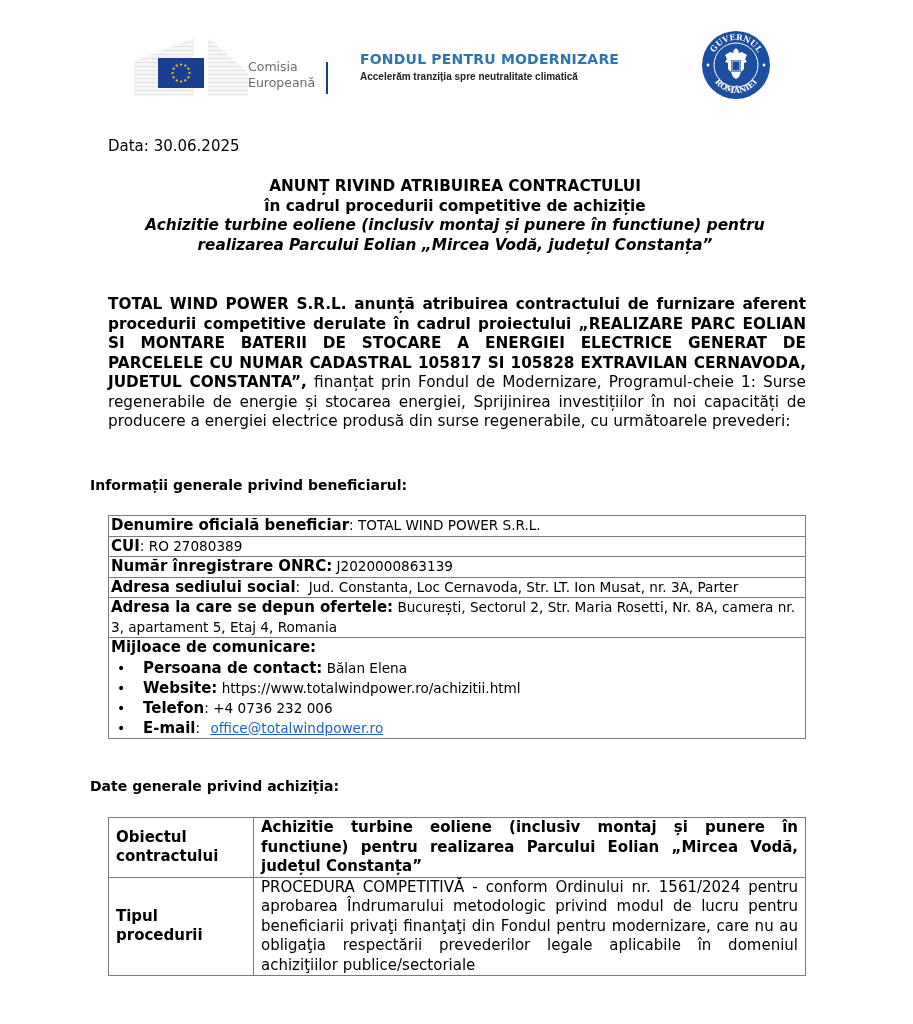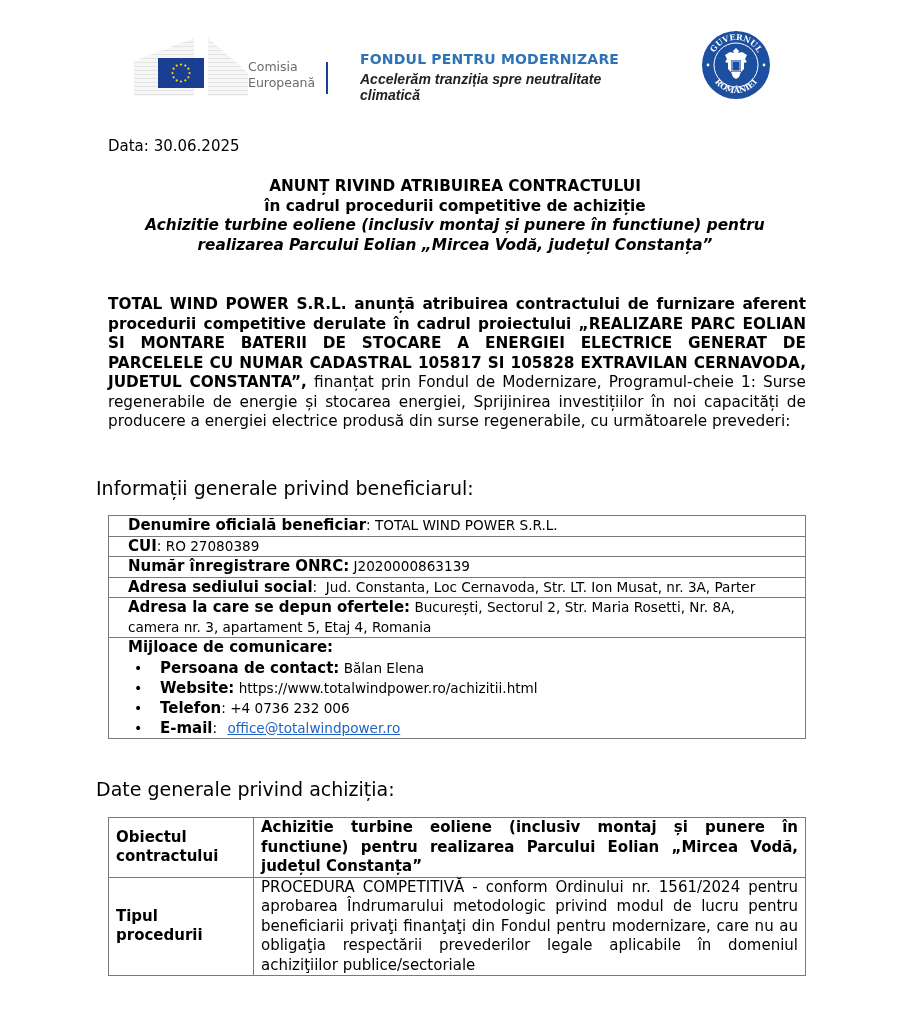--- a/index.html
+++ b/index.html
@@ -17,43 +17,43 @@
     background: repeating-linear-gradient(180deg, #e4e4e4 0 1px, #f6f6f6 1px 4px);
     clip-path: polygon(0 0, 100% 60%, 100% 100%, 0 100%); }
   .eu-flag { position: absolute; left: 24px; top: 20px; width: 46px; height: 30px; background: #1a3e91; }
   .eu-flag svg { width: 46px; height: 30px; display: block; }
   .ec-text { position: absolute; left: 114px; top: 21px; font-family: "DejaVu Sans", sans-serif;
              font-size: 12.5px; line-height: 16px; color: #6b6b6b; }
   .ec-bar { position: absolute; left: 192px; top: 24px; width: 2px; height: 32px; background: #1a3e91; }
 
   .logo-fpm { position: absolute; left: 360px; top: 51px; width: 300px; }
   .fpm-title { font-family: "DejaVu Sans", sans-serif; font-weight: bold; font-size: 14px; color: #2e74b5; letter-spacing: 0.2px; }
-  .fpm-sub { font-family: "Liberation Sans", sans-serif; font-weight: bold; font-size: 14px; color: #222; margin-top: 4px; font-style: italic; }
+  .fpm-sub { font-family: "Liberation Sans", sans-serif; font-weight: bold; font-size: 10px; color: #222; margin-top: 4px; }
 
   .logo-gov { position: absolute; left: 701px; top: 30px; width: 70px; height: 70px; }
 
   
   .date { position: absolute; left: 108px; top: 137px; font-size: 15px; }
   .title-block { position: absolute; left: 100px; top: 177px; width: 710px; text-align: center;
                  font-size: 15.3px; line-height: 19.5px; font-weight: bold; }
   .title-block .it { font-style: italic; }
 
   .intro { position: absolute; left: 108px; top: 295px; width: 698px; font-size: 15.3px;
            line-height: 19.5px; text-align: justify; }
   .intro b { font-weight: bold; }
 
-  .section-h { position: absolute; left: 96px; font-size: 19px; font-weight: normal; }
+  .section-h { position: absolute; left: 90px; font-size: 14px; font-weight: bold; }
   .sh1 { top: 477px; }
   .sh2 { top: 778px; }
 
   table { border-collapse: collapse; position: absolute; left: 108px; width: 698px; }
   td { border: 1px solid #7a7a7a; vertical-align: top; }
 
   .t1 { top: 515px; font-size: 13.6px; }
-  .t1 td { padding: 0 19px; line-height: 19.5px; }
+  .t1 td { padding: 0 2px; line-height: 19.5px; }
   .t1 .lbl { font-weight: bold; font-size: 15px; }
   .t1 .val { font-size: 13.6px; }
   .t1 ul { margin: 0; padding-left: 32px; list-style: none; }
   .t1 li { position: relative; line-height: 20px; }
   .t1 li .bullet { position: absolute; left: -26px; top: 0; font-size: 14px; }
   .t1 a { color: #1f62c9; text-decoration: underline; margin-left: 6px; }
 
   .t2 { top: 817px; font-size: 15px; }
   .t2 td { padding: 0 7px; line-height: 19.5px; }
   .t2 td.k { width: 130px; font-weight: bold; vertical-align: middle; }

